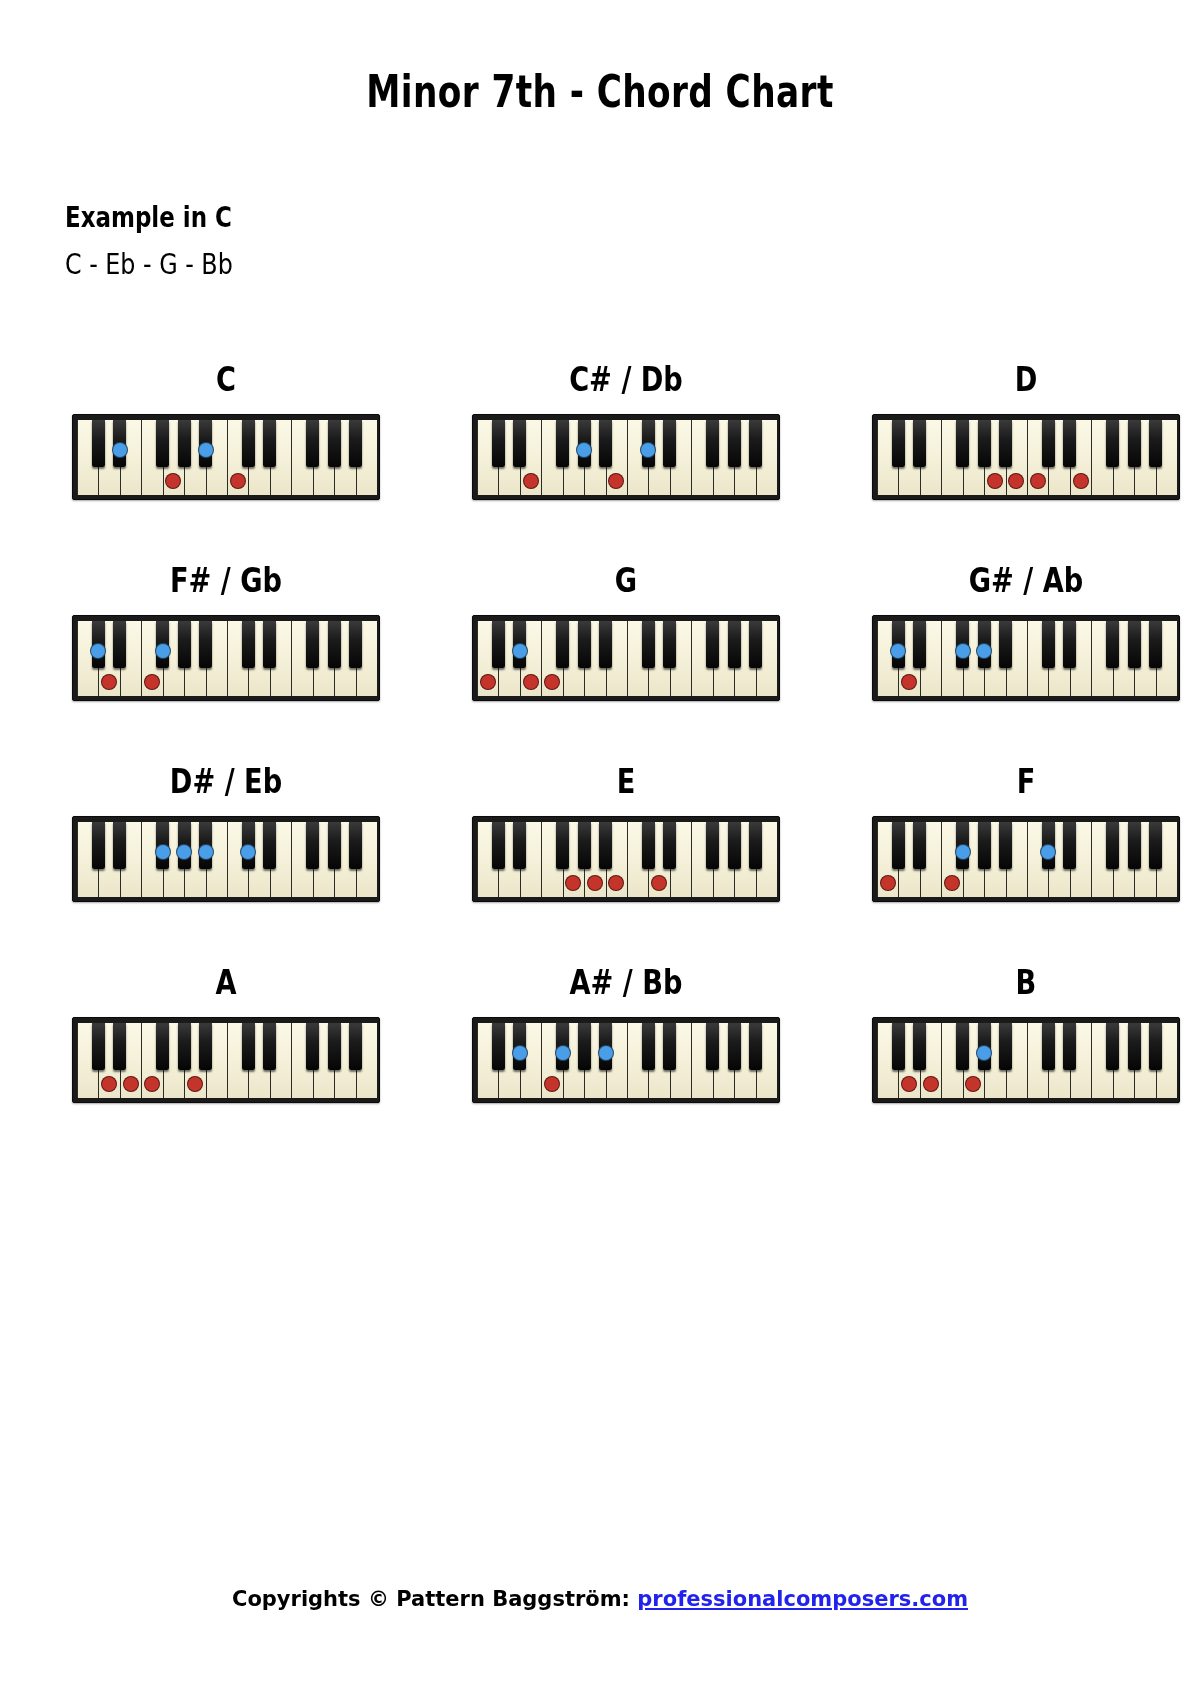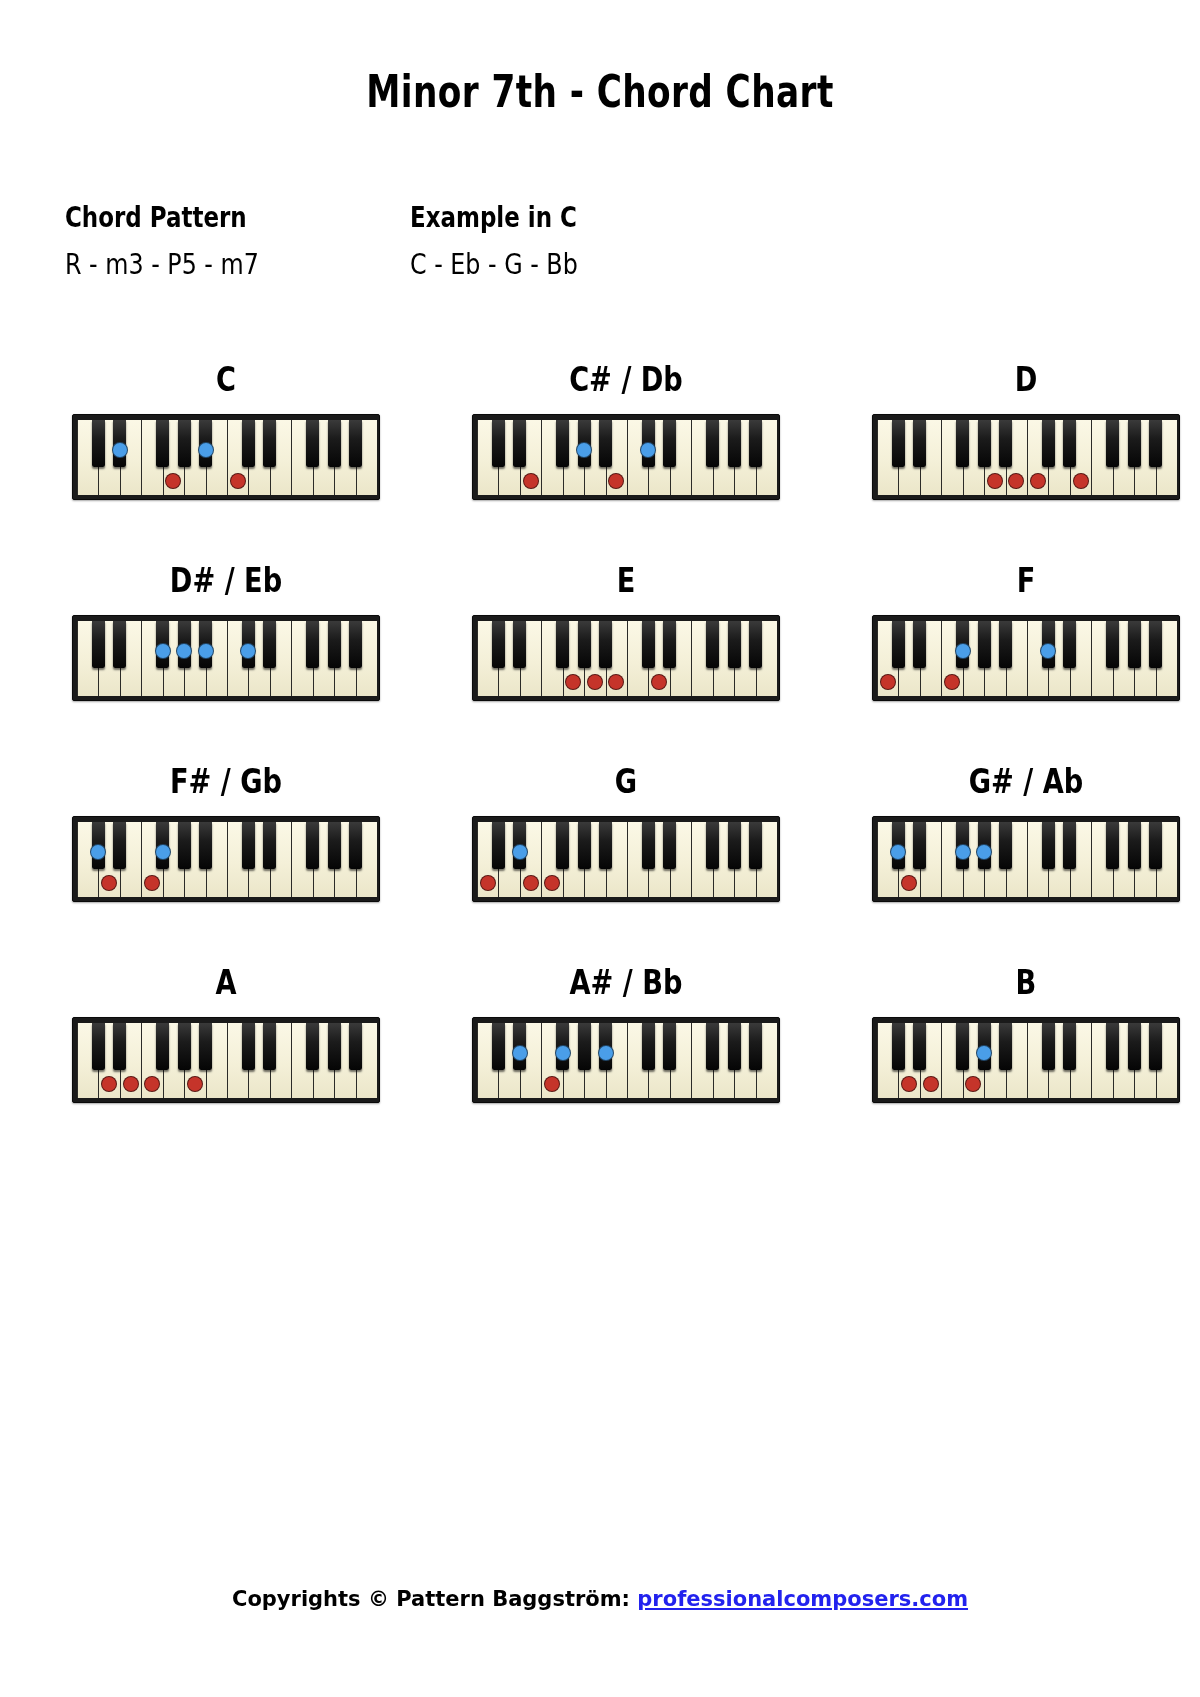--- a/index.html
+++ b/index.html
@@ -170,24 +170,20 @@
   }
 </style>
 </head>
 <body>
 
 <h1 class="page-title">Minor 7th - Chord Chart</h1>
 
 <div class="info-table">
 
 
-  <div class="info-col c2">
-    <div class="info-head">Chord Pattern</div>
-    <div class="info-val">R - m3 - P5 - m7</div>
-  </div>
 
   <div class="info-col c3">
     <div class="info-head">Example in C</div>
     <div class="info-val">C - Eb - G - Bb</div>
   </div>
 
 </div>
 
 <div class="grid" id="chord-grid">
     <div class="grid-row">
@@ -292,20 +288,127 @@
             <div class="dot red" title="A" style="left: 117.857px; top: 60.8px;"></div>
             <div class="dot red" title="B" style="left: 139.286px; top: 60.8px;"></div>
             <div class="dot red" title="C" style="left: 160.714px; top: 60.8px;"></div>
             <div class="dot red" title="D" style="left: 203.571px; top: 60.8px;"></div>
           </div>
         </div>
       </div>
     </div>
     <div class="grid-row">
       <div class="cell">
+        <div class="chord-label">F# / Gb</div>
+        <div class="piano">
+          <div class="keys">
+            <div class="wkey" style="left: 0px; width: 21.4286px;"></div>
+            <div class="wkey" style="left: 21.4286px; width: 21.4286px;"></div>
+            <div class="wkey" style="left: 42.8571px; width: 21.4286px;"></div>
+            <div class="wkey" style="left: 64.2857px; width: 21.4286px;"></div>
+            <div class="wkey" style="left: 85.7143px; width: 21.4286px;"></div>
+            <div class="wkey" style="left: 107.143px; width: 21.4286px;"></div>
+            <div class="wkey" style="left: 128.571px; width: 21.4286px;"></div>
+            <div class="wkey" style="left: 150px; width: 21.4286px;"></div>
+            <div class="wkey" style="left: 171.429px; width: 21.4286px;"></div>
+            <div class="wkey" style="left: 192.857px; width: 21.4286px;"></div>
+            <div class="wkey" style="left: 214.286px; width: 21.4286px;"></div>
+            <div class="wkey" style="left: 235.714px; width: 21.4286px;"></div>
+            <div class="wkey" style="left: 257.143px; width: 21.4286px;"></div>
+            <div class="wkey" style="left: 278.571px; width: 21.4286px;"></div>
+            <div class="bkey" style="left: 14.7857px; width: 13.2857px;"></div>
+            <div class="bkey" style="left: 36.2143px; width: 13.2857px;"></div>
+            <div class="bkey" style="left: 79.0714px; width: 13.2857px;"></div>
+            <div class="bkey" style="left: 100.5px; width: 13.2857px;"></div>
+            <div class="bkey" style="left: 121.929px; width: 13.2857px;"></div>
+            <div class="bkey" style="left: 164.786px; width: 13.2857px;"></div>
+            <div class="bkey" style="left: 186.214px; width: 13.2857px;"></div>
+            <div class="bkey" style="left: 229.071px; width: 13.2857px;"></div>
+            <div class="bkey" style="left: 250.5px; width: 13.2857px;"></div>
+            <div class="bkey" style="left: 271.929px; width: 13.2857px;"></div>
+            <div class="dot blue" title="C#/Db" style="left: 21.4286px; top: 30.4px;"></div>
+            <div class="dot red" title="D" style="left: 32.1429px; top: 60.8px;"></div>
+            <div class="dot blue" title="F#/Gb" style="left: 85.7143px; top: 30.4px;"></div>
+            <div class="dot red" title="F" style="left: 75px; top: 60.8px;"></div>
+          </div>
+        </div>
+      </div>
+      <div class="cell">
+        <div class="chord-label">G</div>
+        <div class="piano">
+          <div class="keys">
+            <div class="wkey" style="left: 0px; width: 21.4286px;"></div>
+            <div class="wkey" style="left: 21.4286px; width: 21.4286px;"></div>
+            <div class="wkey" style="left: 42.8571px; width: 21.4286px;"></div>
+            <div class="wkey" style="left: 64.2857px; width: 21.4286px;"></div>
+            <div class="wkey" style="left: 85.7143px; width: 21.4286px;"></div>
+            <div class="wkey" style="left: 107.143px; width: 21.4286px;"></div>
+            <div class="wkey" style="left: 128.571px; width: 21.4286px;"></div>
+            <div class="wkey" style="left: 150px; width: 21.4286px;"></div>
+            <div class="wkey" style="left: 171.429px; width: 21.4286px;"></div>
+            <div class="wkey" style="left: 192.857px; width: 21.4286px;"></div>
+            <div class="wkey" style="left: 214.286px; width: 21.4286px;"></div>
+            <div class="wkey" style="left: 235.714px; width: 21.4286px;"></div>
+            <div class="wkey" style="left: 257.143px; width: 21.4286px;"></div>
+            <div class="wkey" style="left: 278.571px; width: 21.4286px;"></div>
+            <div class="bkey" style="left: 14.7857px; width: 13.2857px;"></div>
+            <div class="bkey" style="left: 36.2143px; width: 13.2857px;"></div>
+            <div class="bkey" style="left: 79.0714px; width: 13.2857px;"></div>
+            <div class="bkey" style="left: 100.5px; width: 13.2857px;"></div>
+            <div class="bkey" style="left: 121.929px; width: 13.2857px;"></div>
+            <div class="bkey" style="left: 164.786px; width: 13.2857px;"></div>
+            <div class="bkey" style="left: 186.214px; width: 13.2857px;"></div>
+            <div class="bkey" style="left: 229.071px; width: 13.2857px;"></div>
+            <div class="bkey" style="left: 250.5px; width: 13.2857px;"></div>
+            <div class="bkey" style="left: 271.929px; width: 13.2857px;"></div>
+            <div class="dot red" title="C" style="left: 10.7143px; top: 60.8px;"></div>
+            <div class="dot blue" title="D#/Eb" style="left: 42.8571px; top: 30.4px;"></div>
+            <div class="dot red" title="E" style="left: 53.5714px; top: 60.8px;"></div>
+            <div class="dot red" title="F" style="left: 75px; top: 60.8px;"></div>
+          </div>
+        </div>
+      </div>
+      <div class="cell">
+        <div class="chord-label">G# / Ab</div>
+        <div class="piano">
+          <div class="keys">
+            <div class="wkey" style="left: 0px; width: 21.4286px;"></div>
+            <div class="wkey" style="left: 21.4286px; width: 21.4286px;"></div>
+            <div class="wkey" style="left: 42.8571px; width: 21.4286px;"></div>
+            <div class="wkey" style="left: 64.2857px; width: 21.4286px;"></div>
+            <div class="wkey" style="left: 85.7143px; width: 21.4286px;"></div>
+            <div class="wkey" style="left: 107.143px; width: 21.4286px;"></div>
+            <div class="wkey" style="left: 128.571px; width: 21.4286px;"></div>
+            <div class="wkey" style="left: 150px; width: 21.4286px;"></div>
+            <div class="wkey" style="left: 171.429px; width: 21.4286px;"></div>
+            <div class="wkey" style="left: 192.857px; width: 21.4286px;"></div>
+            <div class="wkey" style="left: 214.286px; width: 21.4286px;"></div>
+            <div class="wkey" style="left: 235.714px; width: 21.4286px;"></div>
+            <div class="wkey" style="left: 257.143px; width: 21.4286px;"></div>
+            <div class="wkey" style="left: 278.571px; width: 21.4286px;"></div>
+            <div class="bkey" style="left: 14.7857px; width: 13.2857px;"></div>
+            <div class="bkey" style="left: 36.2143px; width: 13.2857px;"></div>
+            <div class="bkey" style="left: 79.0714px; width: 13.2857px;"></div>
+            <div class="bkey" style="left: 100.5px; width: 13.2857px;"></div>
+            <div class="bkey" style="left: 121.929px; width: 13.2857px;"></div>
+            <div class="bkey" style="left: 164.786px; width: 13.2857px;"></div>
+            <div class="bkey" style="left: 186.214px; width: 13.2857px;"></div>
+            <div class="bkey" style="left: 229.071px; width: 13.2857px;"></div>
+            <div class="bkey" style="left: 250.5px; width: 13.2857px;"></div>
+            <div class="bkey" style="left: 271.929px; width: 13.2857px;"></div>
+            <div class="dot blue" title="C#/Db" style="left: 21.4286px; top: 30.4px;"></div>
+            <div class="dot red" title="D" style="left: 32.1429px; top: 60.8px;"></div>
+            <div class="dot blue" title="F#/Gb" style="left: 85.7143px; top: 30.4px;"></div>
+            <div class="dot blue" title="G#/Ab" style="left: 107.143px; top: 30.4px;"></div>
+          </div>
+        </div>
+      </div>
+    </div>
+    <div class="grid-row">
+      <div class="cell">
         <div class="chord-label">D# / Eb</div>
         <div class="piano">
           <div class="keys">
             <div class="wkey" style="left: 0px; width: 21.4286px;"></div>
             <div class="wkey" style="left: 21.4286px; width: 21.4286px;"></div>
             <div class="wkey" style="left: 42.8571px; width: 21.4286px;"></div>
             <div class="wkey" style="left: 64.2857px; width: 21.4286px;"></div>
             <div class="wkey" style="left: 85.7143px; width: 21.4286px;"></div>
             <div class="wkey" style="left: 107.143px; width: 21.4286px;"></div>
             <div class="wkey" style="left: 128.571px; width: 21.4286px;"></div>
@@ -399,127 +502,20 @@
             <div class="dot red" title="C" style="left: 10.7143px; top: 60.8px;"></div>
             <div class="dot blue" title="F#/Gb" style="left: 85.7143px; top: 30.4px;"></div>
             <div class="dot red" title="F" style="left: 75px; top: 60.8px;"></div>
             <div class="dot blue" title="C#/Db" style="left: 171.429px; top: 30.4px;"></div>
           </div>
         </div>
       </div>
     </div>
     <div class="grid-row">
       <div class="cell">
-        <div class="chord-label">F# / Gb</div>
-        <div class="piano">
-          <div class="keys">
-            <div class="wkey" style="left: 0px; width: 21.4286px;"></div>
-            <div class="wkey" style="left: 21.4286px; width: 21.4286px;"></div>
-            <div class="wkey" style="left: 42.8571px; width: 21.4286px;"></div>
-            <div class="wkey" style="left: 64.2857px; width: 21.4286px;"></div>
-            <div class="wkey" style="left: 85.7143px; width: 21.4286px;"></div>
-            <div class="wkey" style="left: 107.143px; width: 21.4286px;"></div>
-            <div class="wkey" style="left: 128.571px; width: 21.4286px;"></div>
-            <div class="wkey" style="left: 150px; width: 21.4286px;"></div>
-            <div class="wkey" style="left: 171.429px; width: 21.4286px;"></div>
-            <div class="wkey" style="left: 192.857px; width: 21.4286px;"></div>
-            <div class="wkey" style="left: 214.286px; width: 21.4286px;"></div>
-            <div class="wkey" style="left: 235.714px; width: 21.4286px;"></div>
-            <div class="wkey" style="left: 257.143px; width: 21.4286px;"></div>
-            <div class="wkey" style="left: 278.571px; width: 21.4286px;"></div>
-            <div class="bkey" style="left: 14.7857px; width: 13.2857px;"></div>
-            <div class="bkey" style="left: 36.2143px; width: 13.2857px;"></div>
-            <div class="bkey" style="left: 79.0714px; width: 13.2857px;"></div>
-            <div class="bkey" style="left: 100.5px; width: 13.2857px;"></div>
-            <div class="bkey" style="left: 121.929px; width: 13.2857px;"></div>
-            <div class="bkey" style="left: 164.786px; width: 13.2857px;"></div>
-            <div class="bkey" style="left: 186.214px; width: 13.2857px;"></div>
-            <div class="bkey" style="left: 229.071px; width: 13.2857px;"></div>
-            <div class="bkey" style="left: 250.5px; width: 13.2857px;"></div>
-            <div class="bkey" style="left: 271.929px; width: 13.2857px;"></div>
-            <div class="dot blue" title="C#/Db" style="left: 21.4286px; top: 30.4px;"></div>
-            <div class="dot red" title="D" style="left: 32.1429px; top: 60.8px;"></div>
-            <div class="dot blue" title="F#/Gb" style="left: 85.7143px; top: 30.4px;"></div>
-            <div class="dot red" title="F" style="left: 75px; top: 60.8px;"></div>
-          </div>
-        </div>
-      </div>
-      <div class="cell">
-        <div class="chord-label">G</div>
-        <div class="piano">
-          <div class="keys">
-            <div class="wkey" style="left: 0px; width: 21.4286px;"></div>
-            <div class="wkey" style="left: 21.4286px; width: 21.4286px;"></div>
-            <div class="wkey" style="left: 42.8571px; width: 21.4286px;"></div>
-            <div class="wkey" style="left: 64.2857px; width: 21.4286px;"></div>
-            <div class="wkey" style="left: 85.7143px; width: 21.4286px;"></div>
-            <div class="wkey" style="left: 107.143px; width: 21.4286px;"></div>
-            <div class="wkey" style="left: 128.571px; width: 21.4286px;"></div>
-            <div class="wkey" style="left: 150px; width: 21.4286px;"></div>
-            <div class="wkey" style="left: 171.429px; width: 21.4286px;"></div>
-            <div class="wkey" style="left: 192.857px; width: 21.4286px;"></div>
-            <div class="wkey" style="left: 214.286px; width: 21.4286px;"></div>
-            <div class="wkey" style="left: 235.714px; width: 21.4286px;"></div>
-            <div class="wkey" style="left: 257.143px; width: 21.4286px;"></div>
-            <div class="wkey" style="left: 278.571px; width: 21.4286px;"></div>
-            <div class="bkey" style="left: 14.7857px; width: 13.2857px;"></div>
-            <div class="bkey" style="left: 36.2143px; width: 13.2857px;"></div>
-            <div class="bkey" style="left: 79.0714px; width: 13.2857px;"></div>
-            <div class="bkey" style="left: 100.5px; width: 13.2857px;"></div>
-            <div class="bkey" style="left: 121.929px; width: 13.2857px;"></div>
-            <div class="bkey" style="left: 164.786px; width: 13.2857px;"></div>
-            <div class="bkey" style="left: 186.214px; width: 13.2857px;"></div>
-            <div class="bkey" style="left: 229.071px; width: 13.2857px;"></div>
-            <div class="bkey" style="left: 250.5px; width: 13.2857px;"></div>
-            <div class="bkey" style="left: 271.929px; width: 13.2857px;"></div>
-            <div class="dot red" title="C" style="left: 10.7143px; top: 60.8px;"></div>
-            <div class="dot blue" title="D#/Eb" style="left: 42.8571px; top: 30.4px;"></div>
-            <div class="dot red" title="E" style="left: 53.5714px; top: 60.8px;"></div>
-            <div class="dot red" title="F" style="left: 75px; top: 60.8px;"></div>
-          </div>
-        </div>
-      </div>
-      <div class="cell">
-        <div class="chord-label">G# / Ab</div>
-        <div class="piano">
-          <div class="keys">
-            <div class="wkey" style="left: 0px; width: 21.4286px;"></div>
-            <div class="wkey" style="left: 21.4286px; width: 21.4286px;"></div>
-            <div class="wkey" style="left: 42.8571px; width: 21.4286px;"></div>
-            <div class="wkey" style="left: 64.2857px; width: 21.4286px;"></div>
-            <div class="wkey" style="left: 85.7143px; width: 21.4286px;"></div>
-            <div class="wkey" style="left: 107.143px; width: 21.4286px;"></div>
-            <div class="wkey" style="left: 128.571px; width: 21.4286px;"></div>
-            <div class="wkey" style="left: 150px; width: 21.4286px;"></div>
-            <div class="wkey" style="left: 171.429px; width: 21.4286px;"></div>
-            <div class="wkey" style="left: 192.857px; width: 21.4286px;"></div>
-            <div class="wkey" style="left: 214.286px; width: 21.4286px;"></div>
-            <div class="wkey" style="left: 235.714px; width: 21.4286px;"></div>
-            <div class="wkey" style="left: 257.143px; width: 21.4286px;"></div>
-            <div class="wkey" style="left: 278.571px; width: 21.4286px;"></div>
-            <div class="bkey" style="left: 14.7857px; width: 13.2857px;"></div>
-            <div class="bkey" style="left: 36.2143px; width: 13.2857px;"></div>
-            <div class="bkey" style="left: 79.0714px; width: 13.2857px;"></div>
-            <div class="bkey" style="left: 100.5px; width: 13.2857px;"></div>
-            <div class="bkey" style="left: 121.929px; width: 13.2857px;"></div>
-            <div class="bkey" style="left: 164.786px; width: 13.2857px;"></div>
-            <div class="bkey" style="left: 186.214px; width: 13.2857px;"></div>
-            <div class="bkey" style="left: 229.071px; width: 13.2857px;"></div>
-            <div class="bkey" style="left: 250.5px; width: 13.2857px;"></div>
-            <div class="bkey" style="left: 271.929px; width: 13.2857px;"></div>
-            <div class="dot blue" title="C#/Db" style="left: 21.4286px; top: 30.4px;"></div>
-            <div class="dot red" title="D" style="left: 32.1429px; top: 60.8px;"></div>
-            <div class="dot blue" title="F#/Gb" style="left: 85.7143px; top: 30.4px;"></div>
-            <div class="dot blue" title="G#/Ab" style="left: 107.143px; top: 30.4px;"></div>
-          </div>
-        </div>
-      </div>
-    </div>
-    <div class="grid-row">
-      <div class="cell">
         <div class="chord-label">A</div>
         <div class="piano">
           <div class="keys">
             <div class="wkey" style="left: 0px; width: 21.4286px;"></div>
             <div class="wkey" style="left: 21.4286px; width: 21.4286px;"></div>
             <div class="wkey" style="left: 42.8571px; width: 21.4286px;"></div>
             <div class="wkey" style="left: 64.2857px; width: 21.4286px;"></div>
             <div class="wkey" style="left: 85.7143px; width: 21.4286px;"></div>
             <div class="wkey" style="left: 107.143px; width: 21.4286px;"></div>
             <div class="wkey" style="left: 128.571px; width: 21.4286px;"></div>

